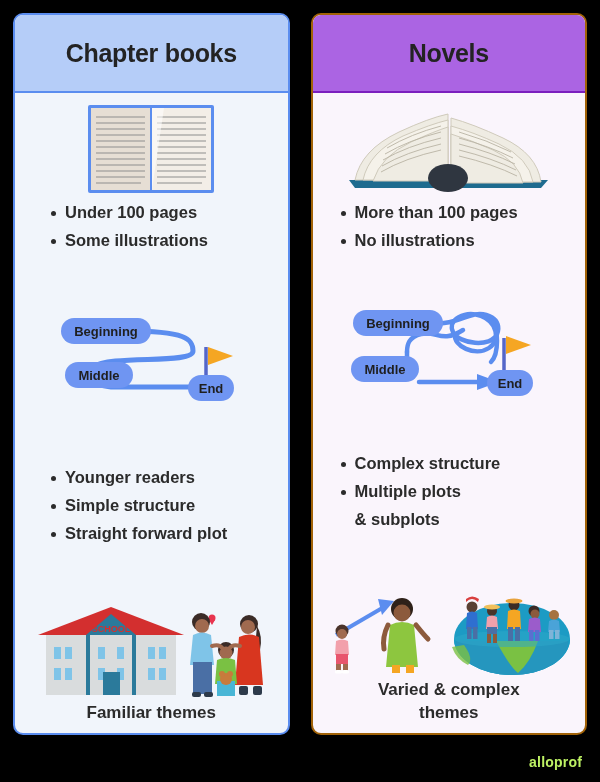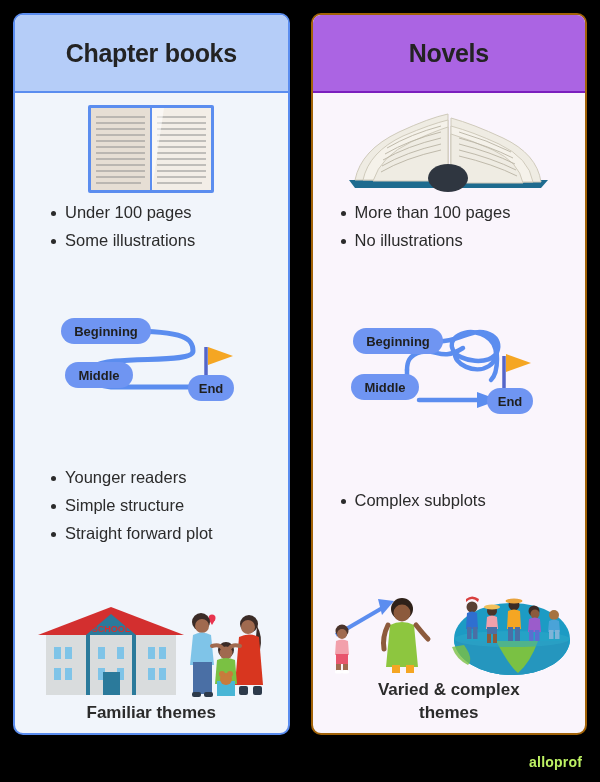--- a/index.html
+++ b/index.html
@@ -58,21 +58,21 @@
   .book-slot { height: 100px; display: flex; align-items: center; justify-content: center; width: 100%; }
 
   
   .bullets { width: 100%; padding-left: 26px; }
   .bullets.right-pad { padding-left: 18px; }
   .bullet {
     display: flex;
     align-items: flex-start;
     gap: 9px;
     font-size: 16.5px;
-    font-weight: 400;
+    font-weight: 700;
     color: #2b2b2b;
     line-height: 1.68;
     white-space: pre-line;
   }
   .dot {
     flex: 0 0 auto;
     width: 5px; height: 5px;
     border-radius: 50%;
     background: #2b2b2b;
     margin-top: 12px;
@@ -352,21 +352,26 @@
             <text class="pill-text" x="169" y="88" text-anchor="middle">End</text>
           </g>
         </svg>
       </div>
 
       <div class="spacer"></div>
 
       <div class="bullets right-pad">
         <div class="bullet">
           <span class="dot"></span>
-          <span>Complex subplots</span>
+          <span>Complex structure</span>
+        </div>
+        <div class="bullet">
+          <span class="dot"></span>
+          <span>Multiple plots
+&amp; subplots</span>
         </div>
       </div>
 
       <div class="spacer"></div>
 
       <div class="scene-slot">
         <svg width="250" height="100" viewBox="0 0 250 100">
 
           <g>
             <line x1="12" y1="56" x2="60" y2="28" stroke="#5b8def" stroke-width="4"></line>

